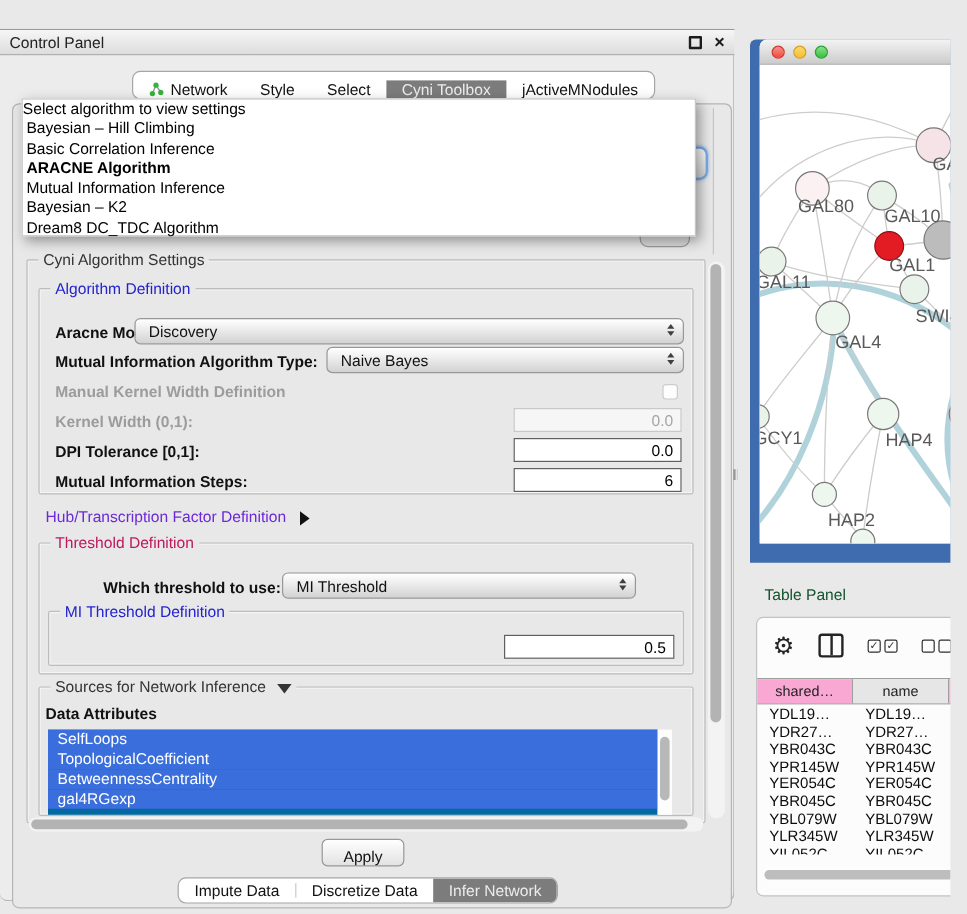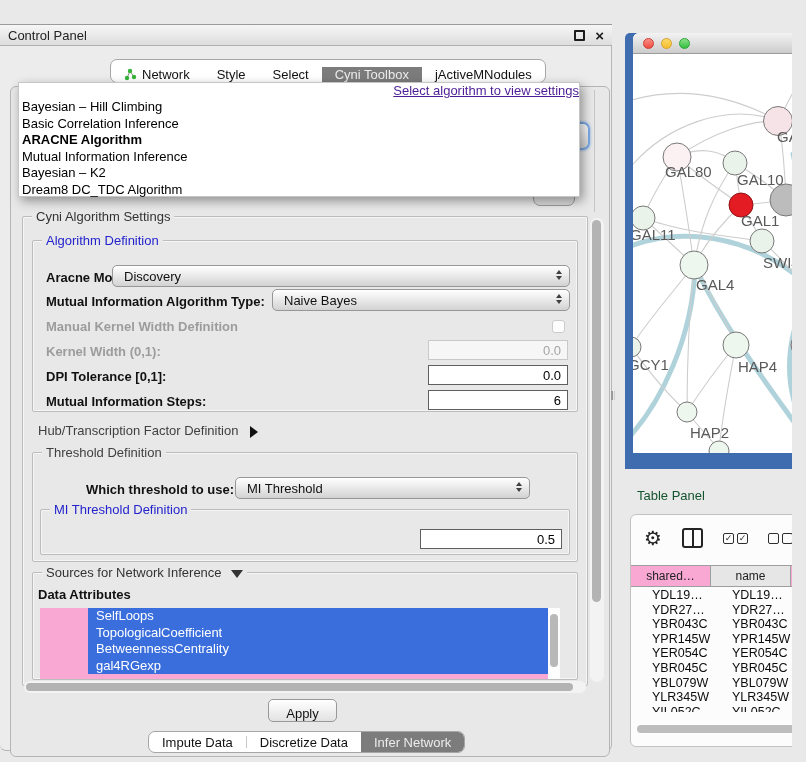--- a/index.html
+++ b/index.html
@@ -23,44 +23,44 @@
   .tabbar { height:24px; display:flex; align-items:stretch; background:#ffffff;
     border:1px solid #a6a6a6; border-radius:7px; overflow:hidden; }
   .tab { display:flex; align-items:center; gap:5px; padding:0 13px; font-size:13px;
     color:#111; white-space:nowrap; }
   .tab.sel { background:#7c7c7c; color:#ececec; }
   .tabsep { width:1px; background:#c9c9c9; margin:4px 0; }
 
   
   .dropdown { left:18px; top:58px; width:562px; height:115px; background:#ffffff;
     border:1px solid #c6c6c6; box-shadow:3px 4px 10px rgba(0,0,0,0.38); z-index:30; }
-  .dd-ph { height:16px; line-height:16px; text-align:right; color:#4c1d95; font-size:13px;text-decoration:underline; }
+  .dd-ph { height:16px; line-height:16px; text-align:left; color:#000000; font-size:13px; }
   .dd-item { height:16.5px; line-height:16.5px; padding-left:3px; font-size:13px; color:#000; }
   .dd-item.bold { font-weight:bold; }
 
   
   .remnant-combo1 { left:562px; top:98px; width:28px; height:28px; border:2px solid #7aa9e6;
     border-radius:7px; background:linear-gradient(#fff,#d5d5d5); box-shadow:0 0 3px #7aa9e6; z-index:5; }
   .remnant-combo2 { left:533px; top:152px; width:42px; height:30px; border:1px solid #9a9a9a;
     border-radius:7px; background:linear-gradient(#fff,#d9d9d9); z-index:5; }
   .remnant-vline { left:594px; top:66px; width:1px; height:122px; background:#c6c6c6; z-index:4; }
 
   
   .group { position:absolute; border:1px solid #bcbcbc; border-radius:2px;
     box-shadow:inset 0 0 0 1px rgba(255,255,255,0.55);text-decoration:underline; }
   .group-label { position:absolute; top:-8px; left:9px; background:#e8e8e8; padding:0 4px;
     font-size:13px; white-space:nowrap; }
   .lbl-blue { color:#2323cd; }
-  .lbl-green { color:#404040; }
+  .lbl-green { color:#be185d; }
   .cp-main { left:10px; top:62px; width:600px; height:671px; background:#e8e8e8;
     border:1px solid #b5b5b5; border-radius:6px; }
 
   .flabel { position:absolute; font-size:13px; font-weight:bold; color:#111; white-space:nowrap; }
   .flabel.dis { color:#9c9c9c; }
-  .plain { font-weight:normal; color:#404040; }
+  .plain { font-weight:normal; color:#6d28d9; }
 
   .combo { position:absolute; height:22px; border:1px solid #979797; border-radius:5px;
     background:linear-gradient(#ffffff,#e9e9e9 50%,#d2d2d2); box-shadow:inset 0 1px 0 #fff;
     display:flex; align-items:center; padding:0 22px 0 11px; font-size:13px; color:#111; }
   .spinner { position:absolute; right:7px; top:4px; display:flex; flex-direction:column; gap:2px; }
   .tri-up { width:0; height:0; border-left:3.5px solid transparent; border-right:3.5px solid transparent;
     border-bottom:4.5px solid #3f3f3f; }
   .tri-down { width:0; height:0; border-left:3.5px solid transparent; border-right:3.5px solid transparent;
     border-top:4.5px solid #3f3f3f; }
 
@@ -68,21 +68,21 @@
     text-align:right; padding:0 6px; font-size:13px; font-family:"Liberation Sans",sans-serif; color:#000; }
   .field.dis { border:1px solid #c9c9c9; background:#f6f6f6; color:#a5a5a5; }
   .checkbox { position:absolute; width:13px; height:13px; border:1px solid #cccccc;
     border-radius:3px; background:#fdfdfd; }
 
   .arrow-right { display:inline-block; width:0; height:0; border-top:6px solid transparent;
     border-bottom:6px solid transparent; border-left:8px solid #111; vertical-align:middle; margin-left:8px; }
   .arrow-down { display:inline-block; width:0; height:0; border-left:6px solid transparent;
     border-right:6px solid transparent; border-top:8px solid #333; vertical-align:middle; margin-left:6px; }
 
-  .attr-list { position:absolute; left:40px; top:584px; width:508px; height:71px; background:#f9a8d4; overflow:hidden;padding-left:48px; }
+  .attr-list { position:absolute; left:40px; top:584px; width:508px; height:71px; background:#0369a1; overflow:hidden; }
   .attr-item { height:16.6px; line-height:16.6px; padding-left:8px; font-size:13px;
     background:#3a6edc; color:#fff; }
   .list-vscroll { position:absolute; left:548px; top:584px; width:12px; height:71px; background:#fdfdfd; }
   .list-vthumb { position:absolute; left:2px; top:6px; width:8px; height:53px; background:#b8b8b8; border-radius:4px; }
 
   .main-vscroll { left:590px; top:194px; width:14px; height:464px; background:#f3f3f3; border-radius:7px; }
   .main-vthumb { left:592px; top:196px; width:9px; height:382px; background:#b3b3b3; border-radius:5px; }
   .hscroll { left:24px; top:657px; width:562px; height:12px; background:#f3f3f3; border-radius:6px; }
   .hthumb { left:26px; top:659px; width:547px; height:8px; background:#b3b3b3; border-radius:4px; }
 
@@ -125,21 +125,21 @@
     border-top:1px solid #9f9f9f; border-bottom:1px solid #9f9f9f; }
   .h-cell { height:100%; display:flex; align-items:center; justify-content:center;
     font-size:12px; color:#222; border-right:1px solid #9f9f9f; }
   .h-c1,.t-c1 { width:80px; }
   .h-c2,.t-c2 { width:80px; }
   .h-c3,.t-c3 { width:68px; }
   .h-blue { background:#f9a8d4; }
   .h-gray { background:#e6e6e6; }
   .t-body { position:absolute; left:0; top:73px; width:100%; height:124px; overflow:hidden; }
   .t-row { display:flex; height:14.6px; line-height:14.6px; font-size:12.5px; color:#0c0c0c; }
-  .t-cell { padding-left:21px; white-space:nowrap; overflow:hidden; }
+  .t-cell { padding-left:10px; white-space:nowrap; overflow:hidden; }
   .t-c3 { padding-left:8px; }
   .tp-hscroll { position:absolute; left:4px; top:208px; width:188px; height:11px;
     background:#fdfdfd; border-radius:6px; }
   .tp-hthumb { position:absolute; left:2px; top:1.5px; width:170px; height:8px;
     background:#bdbdbd; border-radius:4px; }
 </style>
 </head>
 <body>
 
 <div class="screen">

